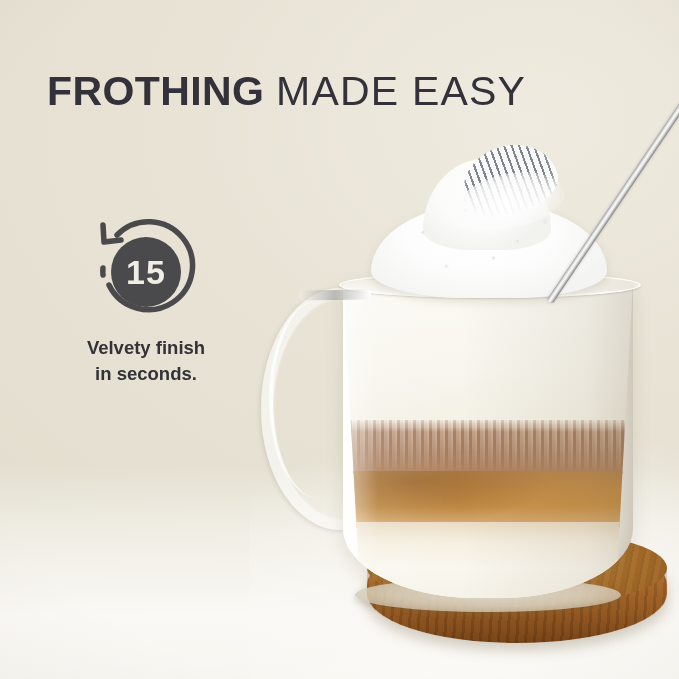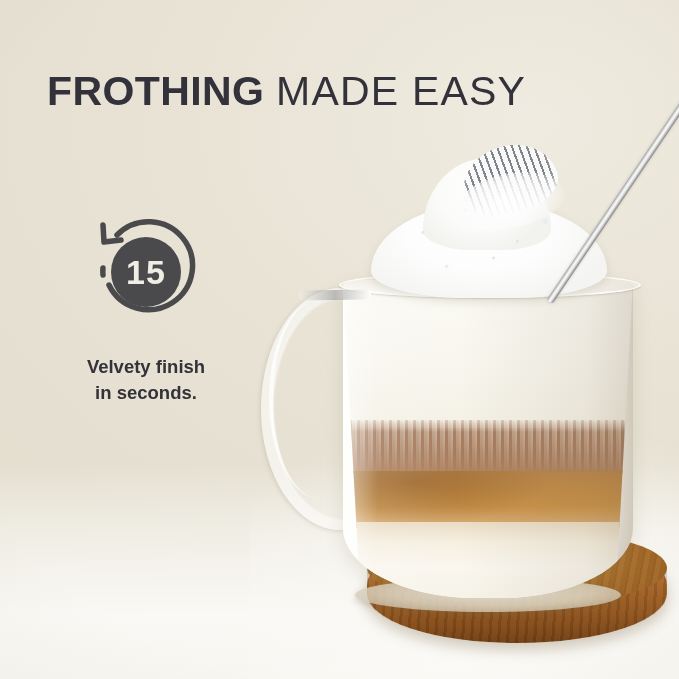--- a/index.html
+++ b/index.html
@@ -69,21 +69,21 @@
   .feature {
     position: absolute;
     text-align: center;
   }
   .feature-caption {
     font-size: 18.5px;
     font-weight: 600;
     line-height: 1.42;
     color: #333238;
     white-space: pre-line;
-    margin-top: 22px;
+    margin-top: 3px;
   }
   #feature-timer { left: 26px; top: 212px; width: 240px; }
   #feature-foam  { left: 26px; top: 418px; width: 240px; }
 
   .icon-box {
     width: 240px;
     height: 120px;
     display: flex;
     align-items: center;
     justify-content: center;

